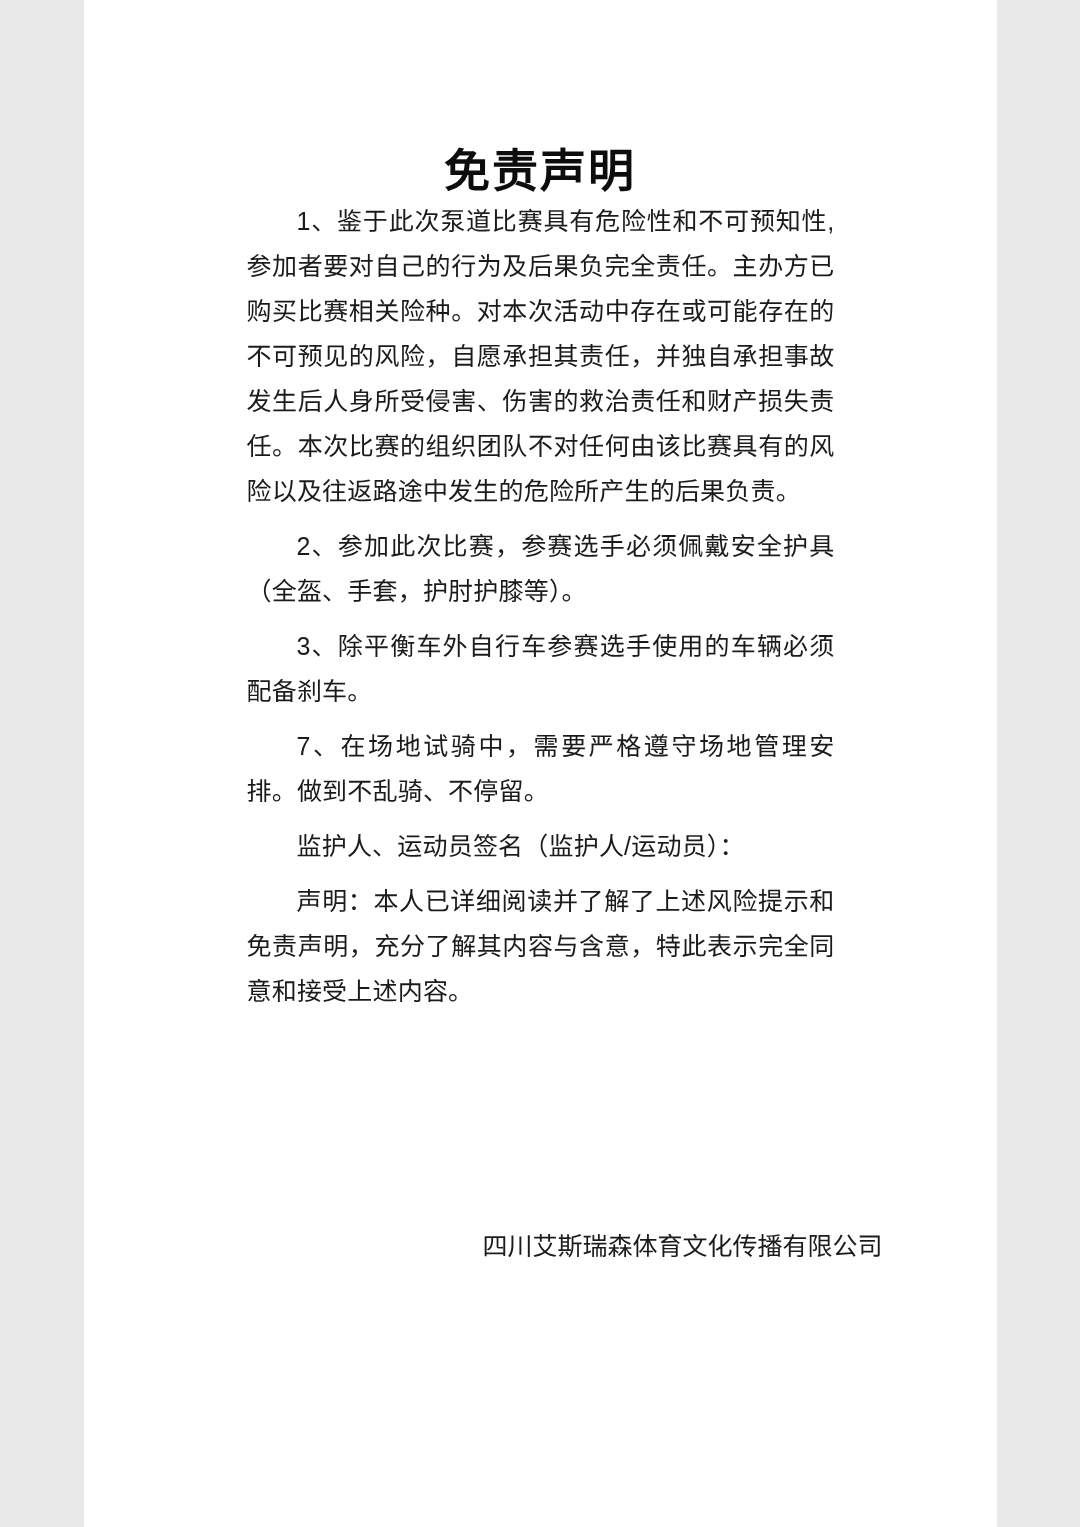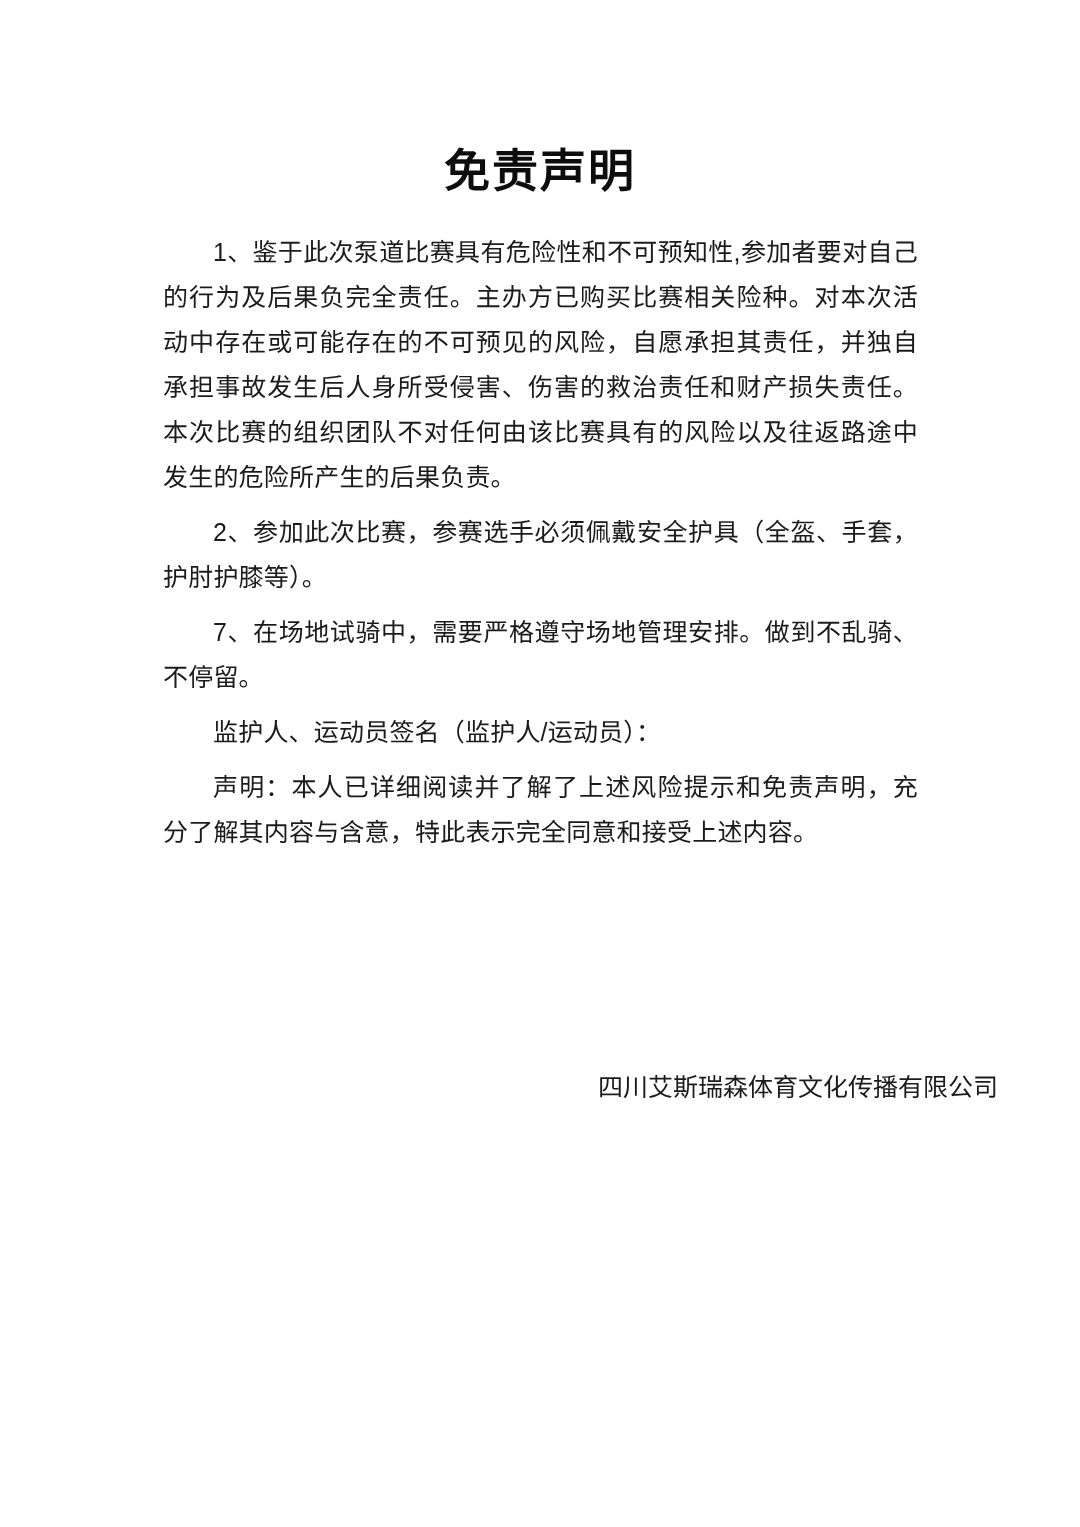--- a/index.html
+++ b/index.html
@@ -6,53 +6,52 @@
     --text-color: #1b1b1b;
     --bg-color: #ffffff;
   }
   * { margin: 0; padding: 0; box-sizing: border-box; }
   html, body {
     background: #e9e9e9;
     font-family: "Liberation Sans", sans-serif;
   }
   .page {
     position: relative;
-    width: 1080px;
+    width: 913px;
     height: 1527px;
     margin: 0 auto;
     background: var(--bg-color, #ffffff);
     color: var(--text-color, #1b1b1b);
     overflow: hidden;
   }
   .doc-title {
     padding-top: 143px;
     text-align: center;
     font-size: 46px;
     line-height: 56px;
     font-weight: 700;
     letter-spacing: 2px;
     color: #0d0d0d;
   }
   .content {
-    margin-top: 31px;
     padding: 0 162px 0 163px;   
     font-size: 25px;
     line-height: 45px;
     letter-spacing: 0.2px;
   }
   .content p {
     margin: 0 0 10px 0;
     text-indent: 2em;
     text-align: justify;
     text-justify: inter-character;
     text-align-last: left;
     word-break: break-all;
   }
   .signoff {
-    padding: 0 82px 0 163px;
+    padding: 0 114px 0 163px;
     font-size: 25px;
     line-height: 45px;
     text-align: right;
   }
   .signoff .company {
     margin-top: 210px;
   }
   .signoff .issue-date {
     margin-top: 22px;
     padding-right: 5px;
@@ -61,20 +60,21 @@
 </head>
 <body>
 
 <div class="page">
 
   <div class="doc-title">免责声明</div>
 
   <div class="content">
     <p>1、鉴于此次泵道比赛具有危险性和不可预知性,参加者要对自己的行为及后果负完全责任。主办方已购买比赛相关险种。对本次活动中存在或可能存在的不可预见的风险，自愿承担其责任，并独自承担事故发生后人身所受侵害、伤害的救治责任和财产损失责任。本次比赛的组织团队不对任何由该比赛具有的风险以及往返路途中发生的危险所产生的后果负责。</p>
     <p>2、参加此次比赛，参赛选手必须佩戴安全护具（全盔、手套，护肘护膝等）。</p>
+    <p>3、除平衡车外自行车参赛选手使用的车辆必须配备刹车。</p>
     <p>7、在场地试骑中，需要严格遵守场地管理安排。做到不乱骑、不停留。</p>
     <p>监护人、运动员签名（监护人/运动员）：</p>
     <p>声明：本人已详细阅读并了解了上述风险提示和免责声明，充分了解其内容与含意，特此表示完全同意和接受上述内容。</p>
   </div>
 
   <div class="signoff">
     <div class="company">四川艾斯瑞森体育文化传播有限公司</div>
   </div>
 
 </div>

